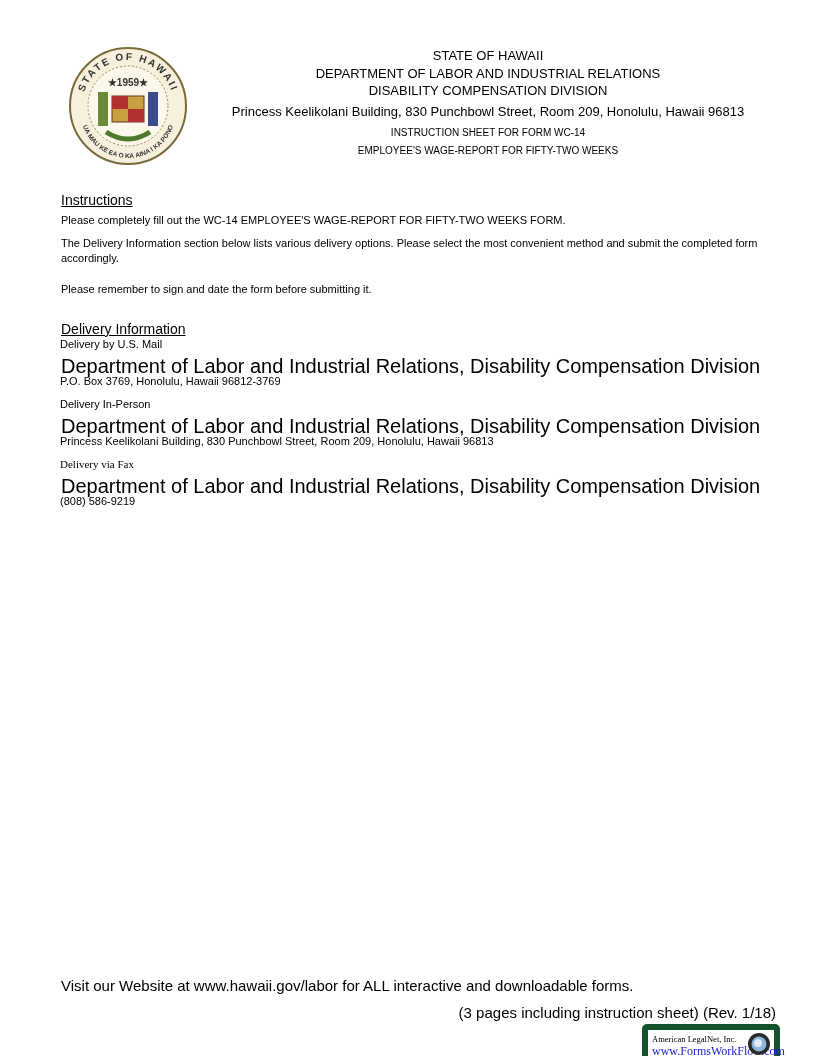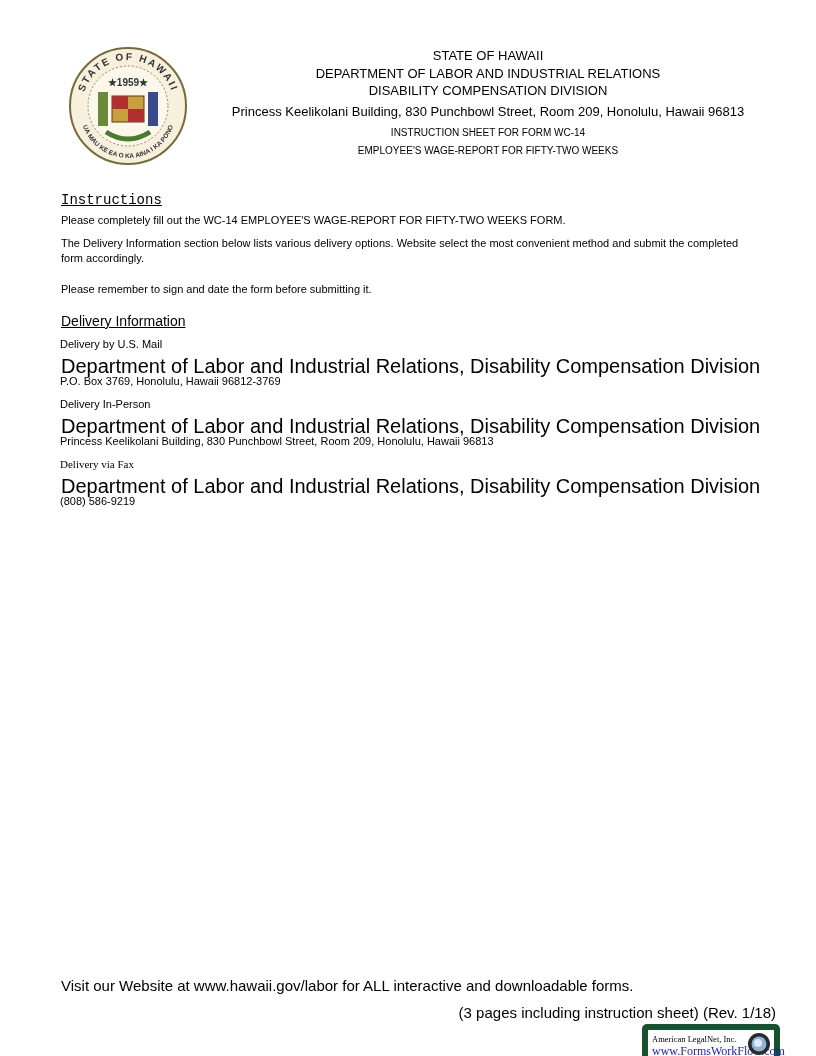--- a/index.html
+++ b/index.html
@@ -48,26 +48,26 @@
   </svg>
 </div>
 
 <div class="abs hdr h-sm" style="top:47px;">STATE OF HAWAII</div>
 <div class="abs hdr h-sm" style="top:65px;">DEPARTMENT OF LABOR AND INDUSTRIAL RELATIONS</div>
 <div class="abs hdr h-sm" style="top:82px;">DISABILITY COMPENSATION DIVISION</div>
 <div class="abs hdr h-sm" style="top:103px;">Princess Keelikolani Building, 830 Punchbowl Street, Room 209, Honolulu, Hawaii 96813</div>
 <div class="abs hdr h-lg" style="top:124px;">INSTRUCTION SHEET FOR FORM WC-14</div>
 <div class="abs hdr h-lg" style="top:142px;">EMPLOYEE'S WAGE-REPORT FOR FIFTY-TWO WEEKS</div>
 
-<div class="abs sec-title" style="top:192px;font-family:Liberation Mono, monospace;">Instructions</div>
+<div class="abs sec-title" style="top:192px;">Instructions</div>
 <div class="abs body-txt" style="top:213px;">Please completely fill out the WC-14 EMPLOYEE'S WAGE-REPORT FOR FIFTY-TWO WEEKS FORM.</div>
-<div class="abs body-txt" style="top:236px;">The Delivery Information section below lists various delivery options. Website select the most convenient method and submit the completed form accordingly.</div>
+<div class="abs body-txt" style="top:236px;">The Delivery Information section below lists various delivery options. Please select the most convenient method and submit the completed form accordingly.</div>
 <div class="abs body-txt" style="top:282px;">Please remember to sign and date the form before submitting it.</div>
 
-<div class="abs sec-title" style="top:313px;">Delivery Information</div>
+<div class="abs sec-title" style="top:321px;">Delivery Information</div>
 
 <div class="abs label-txt" style="top:338px;">Delivery by U.S. Mail</div>
 <div class="abs dept-txt" style="top:355px;">Department of Labor and Industrial Relations, Disability Compensation Division</div>
 <div class="abs label-txt" style="top:375px;">P.O. Box 3769, Honolulu, Hawaii 96812-3769</div>
 
 <div class="abs label-txt" style="top:398px;">Delivery In-Person</div>
 <div class="abs dept-txt" style="top:415px;">Department of Labor and Industrial Relations, Disability Compensation Division</div>
 <div class="abs label-txt" style="top:435px;">Princess Keelikolani Building, 830 Punchbowl Street, Room 209, Honolulu, Hawaii 96813</div>
 
 <div class="abs label-txt" style="top:458px;font-family:Liberation Serif, serif;">Delivery via Fax</div>

